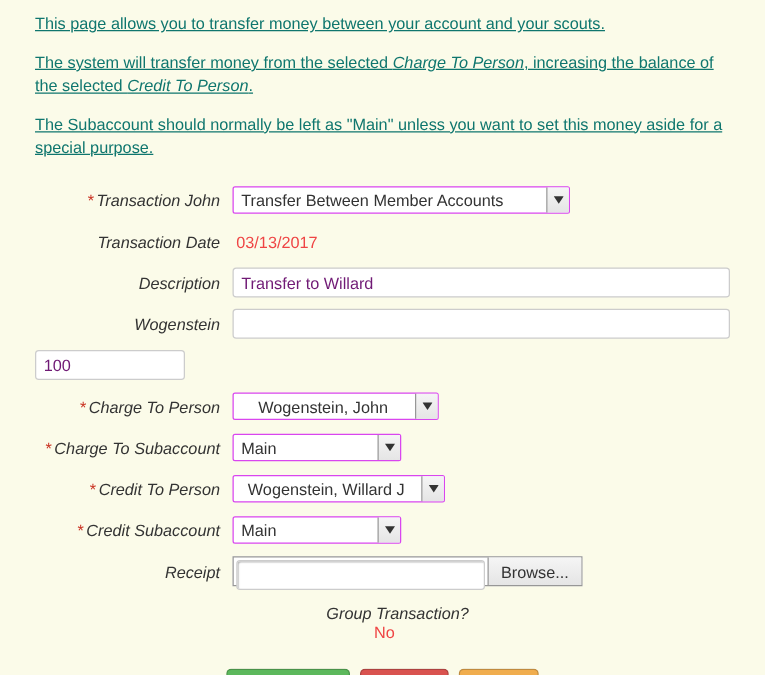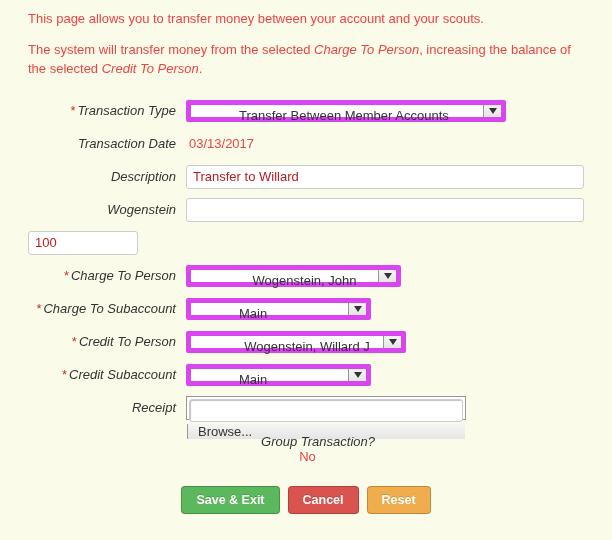--- a/index.html
+++ b/index.html
@@ -11,21 +11,22 @@
     color: #333;
     background: #fbfbe9;
     width: 612px;
   }
   .page {
     padding: 10px 28px 28px 28px;
   }
   .intro p {
     margin: 0 0 12px 0;
     line-height: 1.45;
-    color: #ef4444;
+    color: #0f766e;
+    text-decoration: underline;
   }
   .intro em { font-style: italic; }
   .form {
     margin-top: 20px;
   }
   .row {
     display: flex;
     align-items: center;
     margin-bottom: 9px;
     min-height: 24px;
@@ -54,34 +55,33 @@
     color: #ef4444;
     padding-left: 3px;
   }
   input[type="text"] {
     font-family: inherit;
     font-size: 13px;
     padding: 3px 6px;
     border: 1px solid #ccc;
     border-radius: 3px;
     background: #fff;
-    color: #b91c1c;
+    color: #701a75;
     height: 24px;
   }
   input.wide { width: 100%; min-width:0; }
-  input.amount { width: 110px; }
+  input.amount { width: 120px; }
   .select-wrap {
     display: inline-flex;
     align-items: stretch;
-    border: 5px solid #d946ef;
+    border: 1px solid #d946ef;
     background: #fff;
     height: 22px;
     border-radius: 2px;
     cursor: pointer;
-    padding-left: 42px;
   }
   .select-txt {
     padding: 2px 8px 2px 6px;
     font-size: 13px;
     white-space: nowrap;
     line-height: 17px;
   }
   .select-btn {
     width: 18px;
     border-left: 1px solid #979797;
@@ -91,21 +91,20 @@
     justify-content: center;
   }
   .select-btn svg { display:block; }
   .file-wrap {
     display: inline-flex;
     align-items: stretch;
     border: 1px solid #979797;
     background: #fff;
     height: 24px;
     width: 280px;
-    flex-direction: column;
   }
   .file-path {
     flex: 1;
     border: none;
     border-right: 1px solid #979797;
     margin: 2px;
     box-shadow: inset 1px 1px 1px rgba(0,0,0,0.25);
     height: 18px;
     padding: 0 4px;
   }
@@ -144,27 +143,28 @@
 </style>
 </head>
 <body>
 
 <div class="page">
   <div class="intro">
     <p><span>This page allows you to transfer money between your account and your scouts.</span></p>
     <p>
       <span>The system will transfer money from the selected </span><em>Charge To Person</em><span>, increasing the balance of the selected </span><em>Credit To Person</em><span>.</span>
     </p>
+    <p><span>The Subaccount should normally be left as "Main" unless you want to set this money aside for a special purpose.</span></p>
   </div>
 
   <div class="form">
 
     <div class="row">
       <div class="label">
-        <span class="req">*</span><span>Transaction Type</span>
+        <span class="req">*</span><span>Transaction John</span>
       </div>
       <div class="value">
         <div class="select-wrap">
           <span class="select-txt w-trans">Transfer Between Member Accounts</span>
           <span class="select-btn">
             <svg width="8" height="8" viewBox="0 0 8 8">
                 <path d="M0 1 L8 1 L4 7 Z" fill="#333"></path>
               </svg>
           </span>
         </div>

